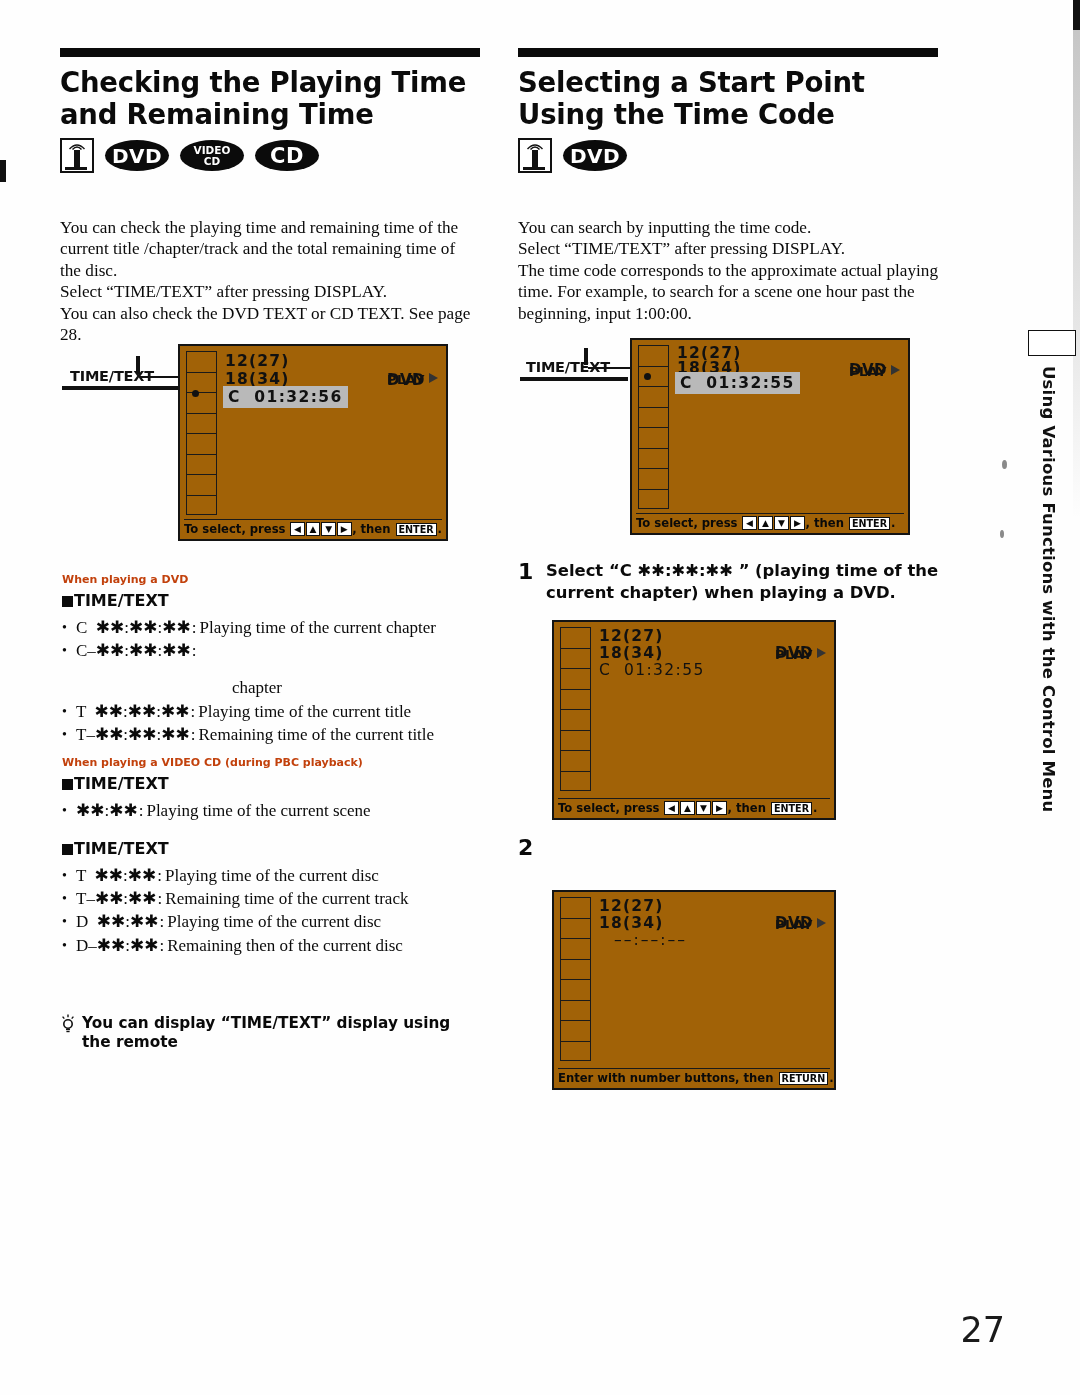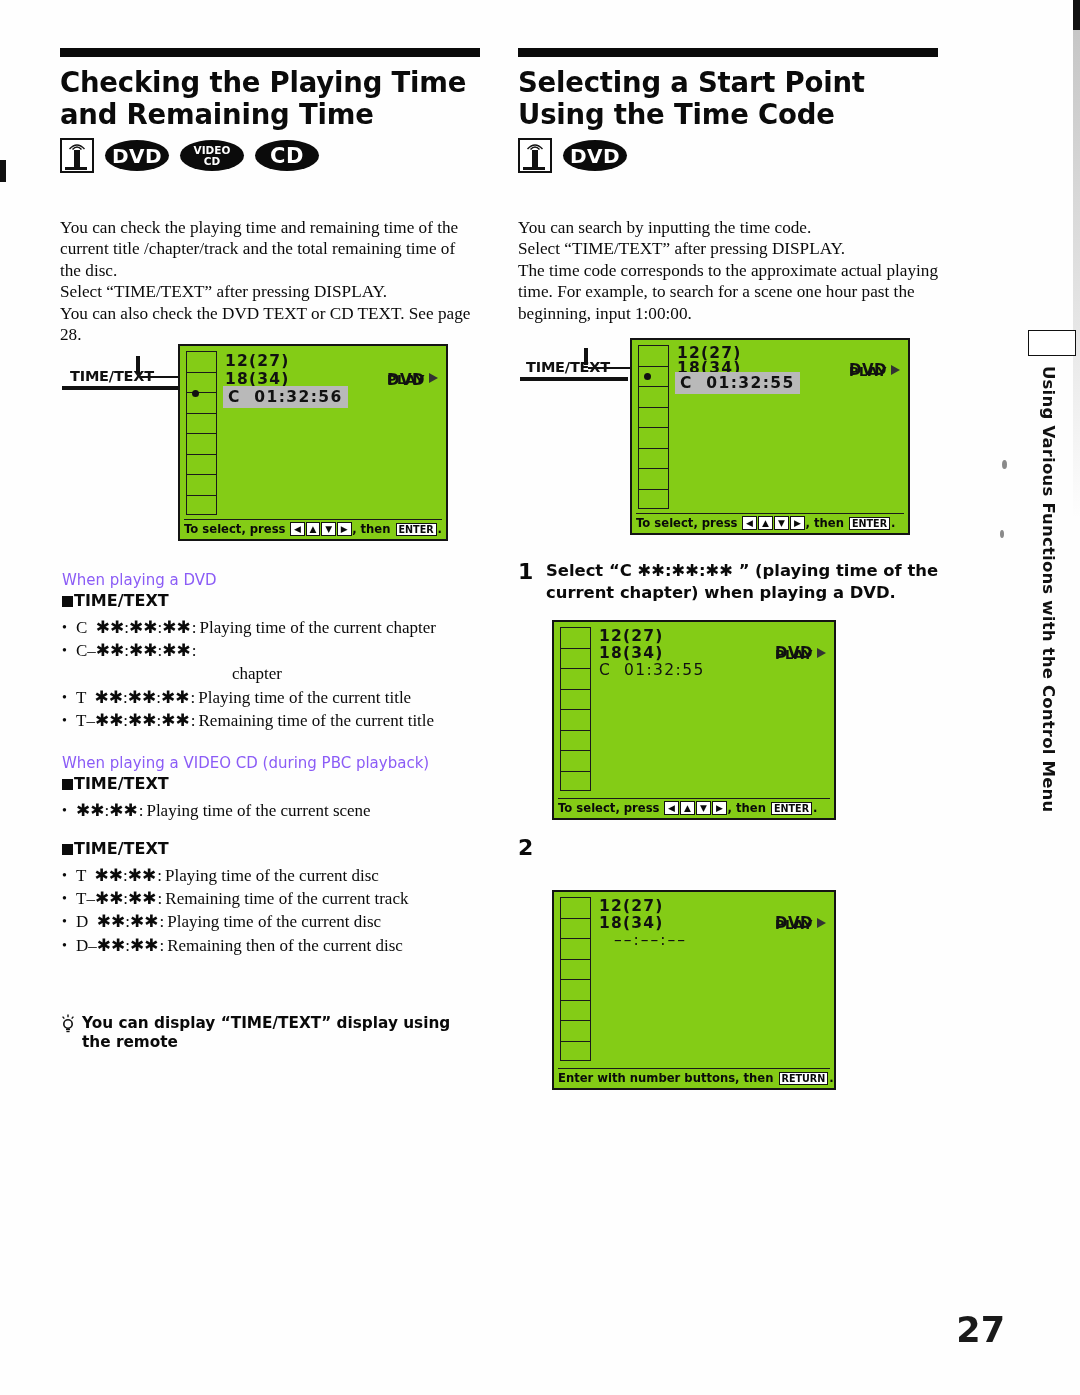--- a/index.html
+++ b/index.html
@@ -30,54 +30,54 @@
   .disc{border-radius:50%;background:#0b0b0b;color:#fff;display:flex;align-items:center;
        justify-content:center;text-align:center;font-family:"DejaVu Sans",sans-serif;font-weight:bold;}
   .disc.dvd{width:64px;height:31px;font-size:20px;letter-spacing:0.5px;}
   .disc.vcd{width:64px;height:31px;font-size:10.5px;line-height:11px;}
   .disc.cd{width:64px;height:31px;font-size:21px;letter-spacing:0.5px;}
 
   
   .body{font-size:17.2px;line-height:21.4px;}
 
   
-  .subhead{font-family:"DejaVu Sans",sans-serif;font-weight:normal;font-size:15px;
-      line-height:20px;color:#8b5cf6;}
+  .subhead{font-family:"DejaVu Sans",sans-serif;font-weight:bold;font-size:11px;
+      line-height:20px;color:#c2410c;}
   .timetext{font-family:"DejaVu Sans",sans-serif;font-weight:bold;font-size:16px;
       line-height:20px;color:#0b0b0b;margin-top:1px;}
   .sq{display:inline-block;width:11px;height:11px;background:#0b0b0b;margin-right:1px;
       vertical-align:-1px;}
 
   
   ul.defs{list-style:none;margin:6px 0 0 0;padding:0;font-size:17px;line-height:22.2px;}
   ul.defs li{display:flex;align-items:flex-start;margin-bottom:1px;}
   .bul{width:14px;flex:0 0 14px;font-size:14px;line-height:22.2px;}
   .code{flex:0 0 auto;white-space:pre;font-family:"Liberation Serif",serif;}
   .defsep{margin:0 3px 0 1px;}
   .dtext{flex:1 1 auto;}
-  .contline{padding-left:170px;}
+  .contline{padding-left:170px;margin-top:14px;}
 
   
   .tip{margin-top:12px;}
   .tiphead{font-family:"DejaVu Sans",sans-serif;font-weight:bold;font-size:15.3px;
       line-height:19px;display:flex;align-items:flex-start;gap:6px;}
   .bulb{flex:0 0 16px;width:16px;height:20px;position:relative;}
   .tipbody{font-size:16.8px;line-height:21px;margin-top:1px;}
 
   
   .step{display:flex;align-items:flex-start;gap:10px;}
   .stepnum{font-family:"DejaVu Sans",sans-serif;font-weight:bold;font-size:22px;
       line-height:24px;flex:0 0 18px;}
   .steptext{font-family:"DejaVu Sans",sans-serif;font-weight:bold;font-size:16.4px;
       line-height:21.5px;}
   .stepsub{font-family:"Liberation Serif",serif;font-weight:normal;font-size:17px;
       line-height:21px;margin-top:3px;}
 
   
-  .tv{border:2px solid #141414;background:#84cc16;position:relative;box-sizing:border-box;}
+  .tv{border:2px solid #141414;background:#a16207;position:relative;box-sizing:border-box;}
   .tv .menucol{position:absolute;left:6px;top:5px;width:31px;}
   .tv .mcell{height:20.5px;border:1.3px solid #1a1a1a;border-bottom:none;box-sizing:border-box;}
   .tv .mcell:last-child{border-bottom:1.3px solid #1a1a1a;}
   .tv .cursor{position:absolute;left:12px;width:7px;height:7px;background:#111;border-radius:50%;}
   .osd{position:absolute;font-family:"DejaVu Sans",sans-serif;font-weight:bold;
       color:#111;white-space:pre;}
   .osd.l1{font-size:15.5px;letter-spacing:1.2px;}
   .osd.l2{font-size:15.5px;letter-spacing:1.2px;}
   .osd.l3{font-size:15.5px;letter-spacing:1.4px;}
   .hl{background:#b9b9b9;padding:0 3px;box-shadow:0 0 0 2px #b9b9b9;}
@@ -104,21 +104,21 @@
   .coline{height:1.6px;background:#111;}
 
   
   .sidetab{position:absolute;right:6px;top:330px;width:46px;}
   .sidetab .tabbox{width:100%;height:24px;border:1.6px solid #111;background:#fff;}
   .sidetab .tabtext{writing-mode:vertical-rl;font-family:"DejaVu Sans",sans-serif;
       font-weight:bold;font-size:16.5px;letter-spacing:0.2px;color:#111;
       margin-top:10px;padding-left:11px;white-space:nowrap;}
 
   .pageno{position:absolute;right:75px;bottom:45px;font-family:"DejaVu Sans",sans-serif;
-      font-size:35px;color:#1a1a1a;font-weight:700;}
+      font-size:35px;color:#1a1a1a;font-weight:400;}
 </style>
 </head>
 <body>
 
 <div class="page">
 
   <div class="scan-edge-right"></div>
   <div class="scan-corner"></div>
   <div class="scan-speck" style="left:1002px;top:460px;width:5px;height:9px;"></div>
   <div class="scan-speck" style="left:1000px;top:530px;width:4px;height:8px;"></div>

